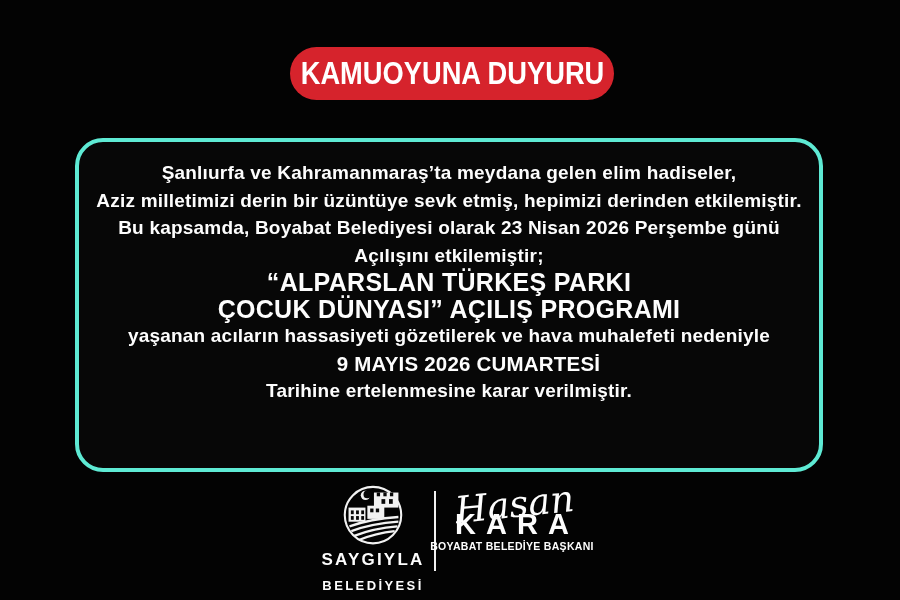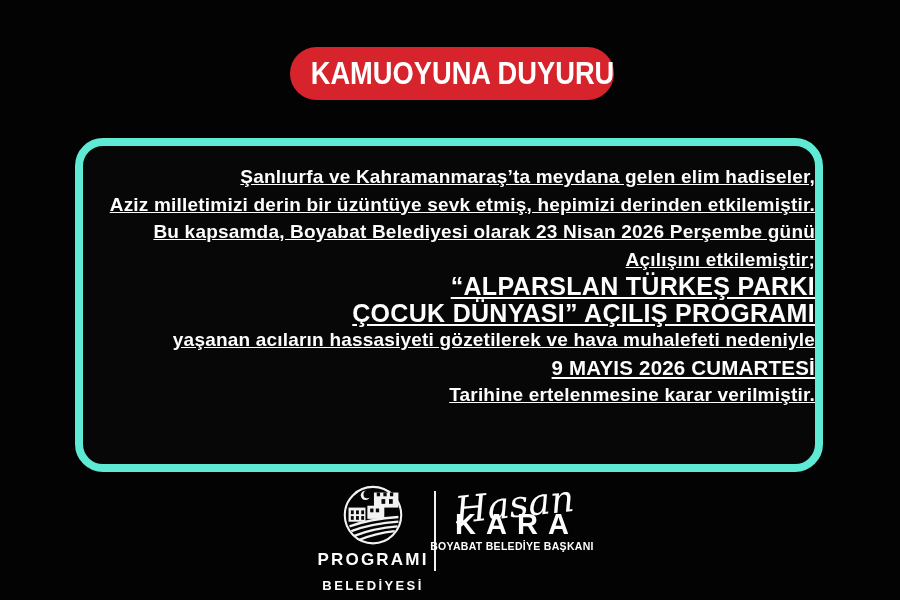--- a/index.html
+++ b/index.html
@@ -12,41 +12,40 @@
     color:#fdfdfd;
     overflow:hidden;
   }
 
   
   .banner {
     position:absolute; left:290px; top:47px;
     width:324px; height:53px;
     background:#d6232c;
     border-radius:27px;
-    display:flex; align-items:center; justify-content:flex-start;
+    display:flex; align-items:center; justify-content:center;
   }
   .banner-label {
     color:#ffffff;
     font-size:31px;
     font-weight:800;
     letter-spacing:0px;
     transform:scaleX(0.88);
     white-space:nowrap;
   }
 
   
   .notice-box {
     position:absolute; left:75px; top:138px;
     width:748px; height:334px;
-    border:8px solid #5eead4;
+    border:4px solid #5eead4;
     border-radius:28px;
     background:#070707;
     padding-top:17px;
-    text-align:right;
-    text-decoration:underline;
+    text-align:center;
   }
   .line {
     font-size:19px;
     font-weight:600;
     line-height:27.5px;
     letter-spacing:0.2px;
     white-space:nowrap;
   }
   .line.title {
     font-size:25px;
@@ -164,21 +163,21 @@
       <rect x="22.5" y="33" width="3" height="4" fill="#070707"></rect>
       <rect x="29" y="22" width="18" height="14" fill="#f2f2f2"></rect>
       <rect x="32" y="25" width="3.5" height="4" fill="#070707"></rect>
       <rect x="38" y="25" width="3.5" height="4" fill="#070707"></rect>
 
       <path d="M10 44 Q32 36 62 34" stroke="#f2f2f2" stroke-width="2.4" fill="none"></path>
       <path d="M12 49 Q34 41 62 39" stroke="#f2f2f2" stroke-width="2.4" fill="none"></path>
       <path d="M15 54 Q36 46 61 44" stroke="#f2f2f2" stroke-width="2.4" fill="none"></path>
       <path d="M20 58.5 Q38 51 58 49" stroke="#f2f2f2" stroke-width="2.4" fill="none"></path>
     </svg>
-    <div class="muni-name1">PROGRAMI</div>
+    <div class="muni-name1">SAYGIYLA</div>
     <div class="muni-name2">BELEDİYESİ</div>
   </div>
 
   <div class="footer-divider"></div>
 
   <div class="mayor-block">
     <div class="mayor-first">Hasan</div>
     <div class="mayor-last">KARA</div>
     <div class="mayor-title">BOYABAT BELEDİYE BAŞKANI</div>
   </div>

